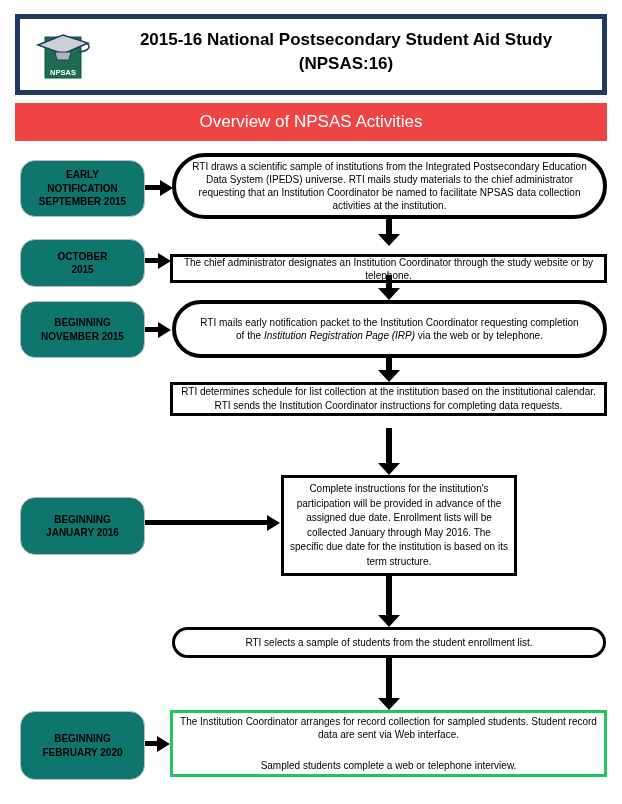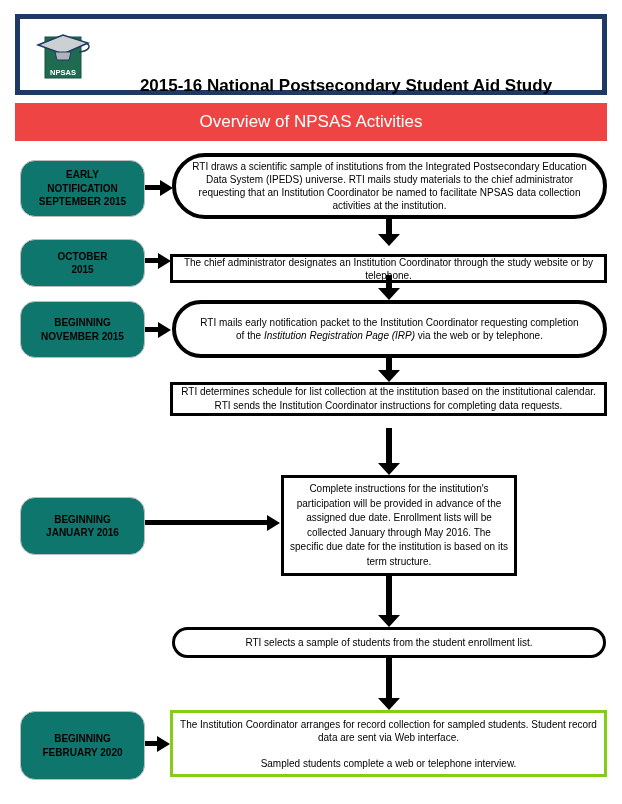--- a/index.html
+++ b/index.html
@@ -9,21 +9,21 @@
   }
 
   
   .header-box {
     position:absolute; left:15px; top:14px; width:582px; height:71px;
     border:5px solid #1E3A63; background:#fff;
   }
   .logo { position:absolute; left:14px; top:8px; width:58px; height:56px; }
   .title-wrap {
     position:absolute; left:78px; top:9px; width:496px;
-    text-align:center; font-weight:bold; font-size:17px; line-height:24px;margin-top:46px;
+    text-align:center; font-weight:bold; font-size:17px; line-height:24px;
   }
 
   
   .banner {
     position:absolute; left:15px; top:103px; width:592px; height:38px;
     background:#ef4444; color:#fff; font-size:17px;
     display:flex; align-items:center; justify-content:center;
   }
 
   
@@ -44,21 +44,21 @@
     position:absolute; box-sizing:border-box; background:#fff;
     font-size:10px; line-height:13px; text-align:center;
     display:flex; flex-direction:column; align-items:center; justify-content:center;
   }
   .step-1 { left:172px; top:153px; width:435px; height:66px; border:4px solid #000; border-radius:33px; padding:15px 16px; }
   .step-2 { left:170px; top:246px; width:437px; height:29px; border:3px solid #000; padding:0 3px;margin-top:8px; }
   .step-3 { left:172px; top:300px; width:435px; height:58px; border:4px solid #000; border-radius:29px; padding:3px 24px; }
   .step-4 { left:170px; top:382px; width:437px; height:34px; border:3px solid #000; padding:0 3px; line-height:14px; }
   .step-5 { left:281px; top:475px; width:236px; height:101px; border:3px solid #000; padding:11px 6px; line-height:14.5px; }
   .step-6 { left:172px; top:627px; width:434px; height:31px; border:3px solid #000; border-radius:16px; }
-  .step-7 { left:170px; top:710px; width:437px; height:67px; border:3px solid #84cc16; padding:2px 3px; }
+  .step-7 { left:170px; top:710px; width:437px; height:67px; border:3px solid #22c55e; padding:2px 3px;justify-content:space-between; }
   .step-7 .para + .para { margin-top:13px; }
   .it { font-style:italic; }
 
   
   .harrow-shaft { position:absolute; height:5px; background:#000; }
   .harrow-head  { position:absolute; width:0; height:0;
                   border-top:8px solid transparent; border-bottom:8px solid transparent;
                   border-left:13px solid #000; }
   .varrow-shaft { position:absolute; left:386px; width:6px; background:#000; }
   .varrow-head  { position:absolute; left:378px; width:0; height:0;

